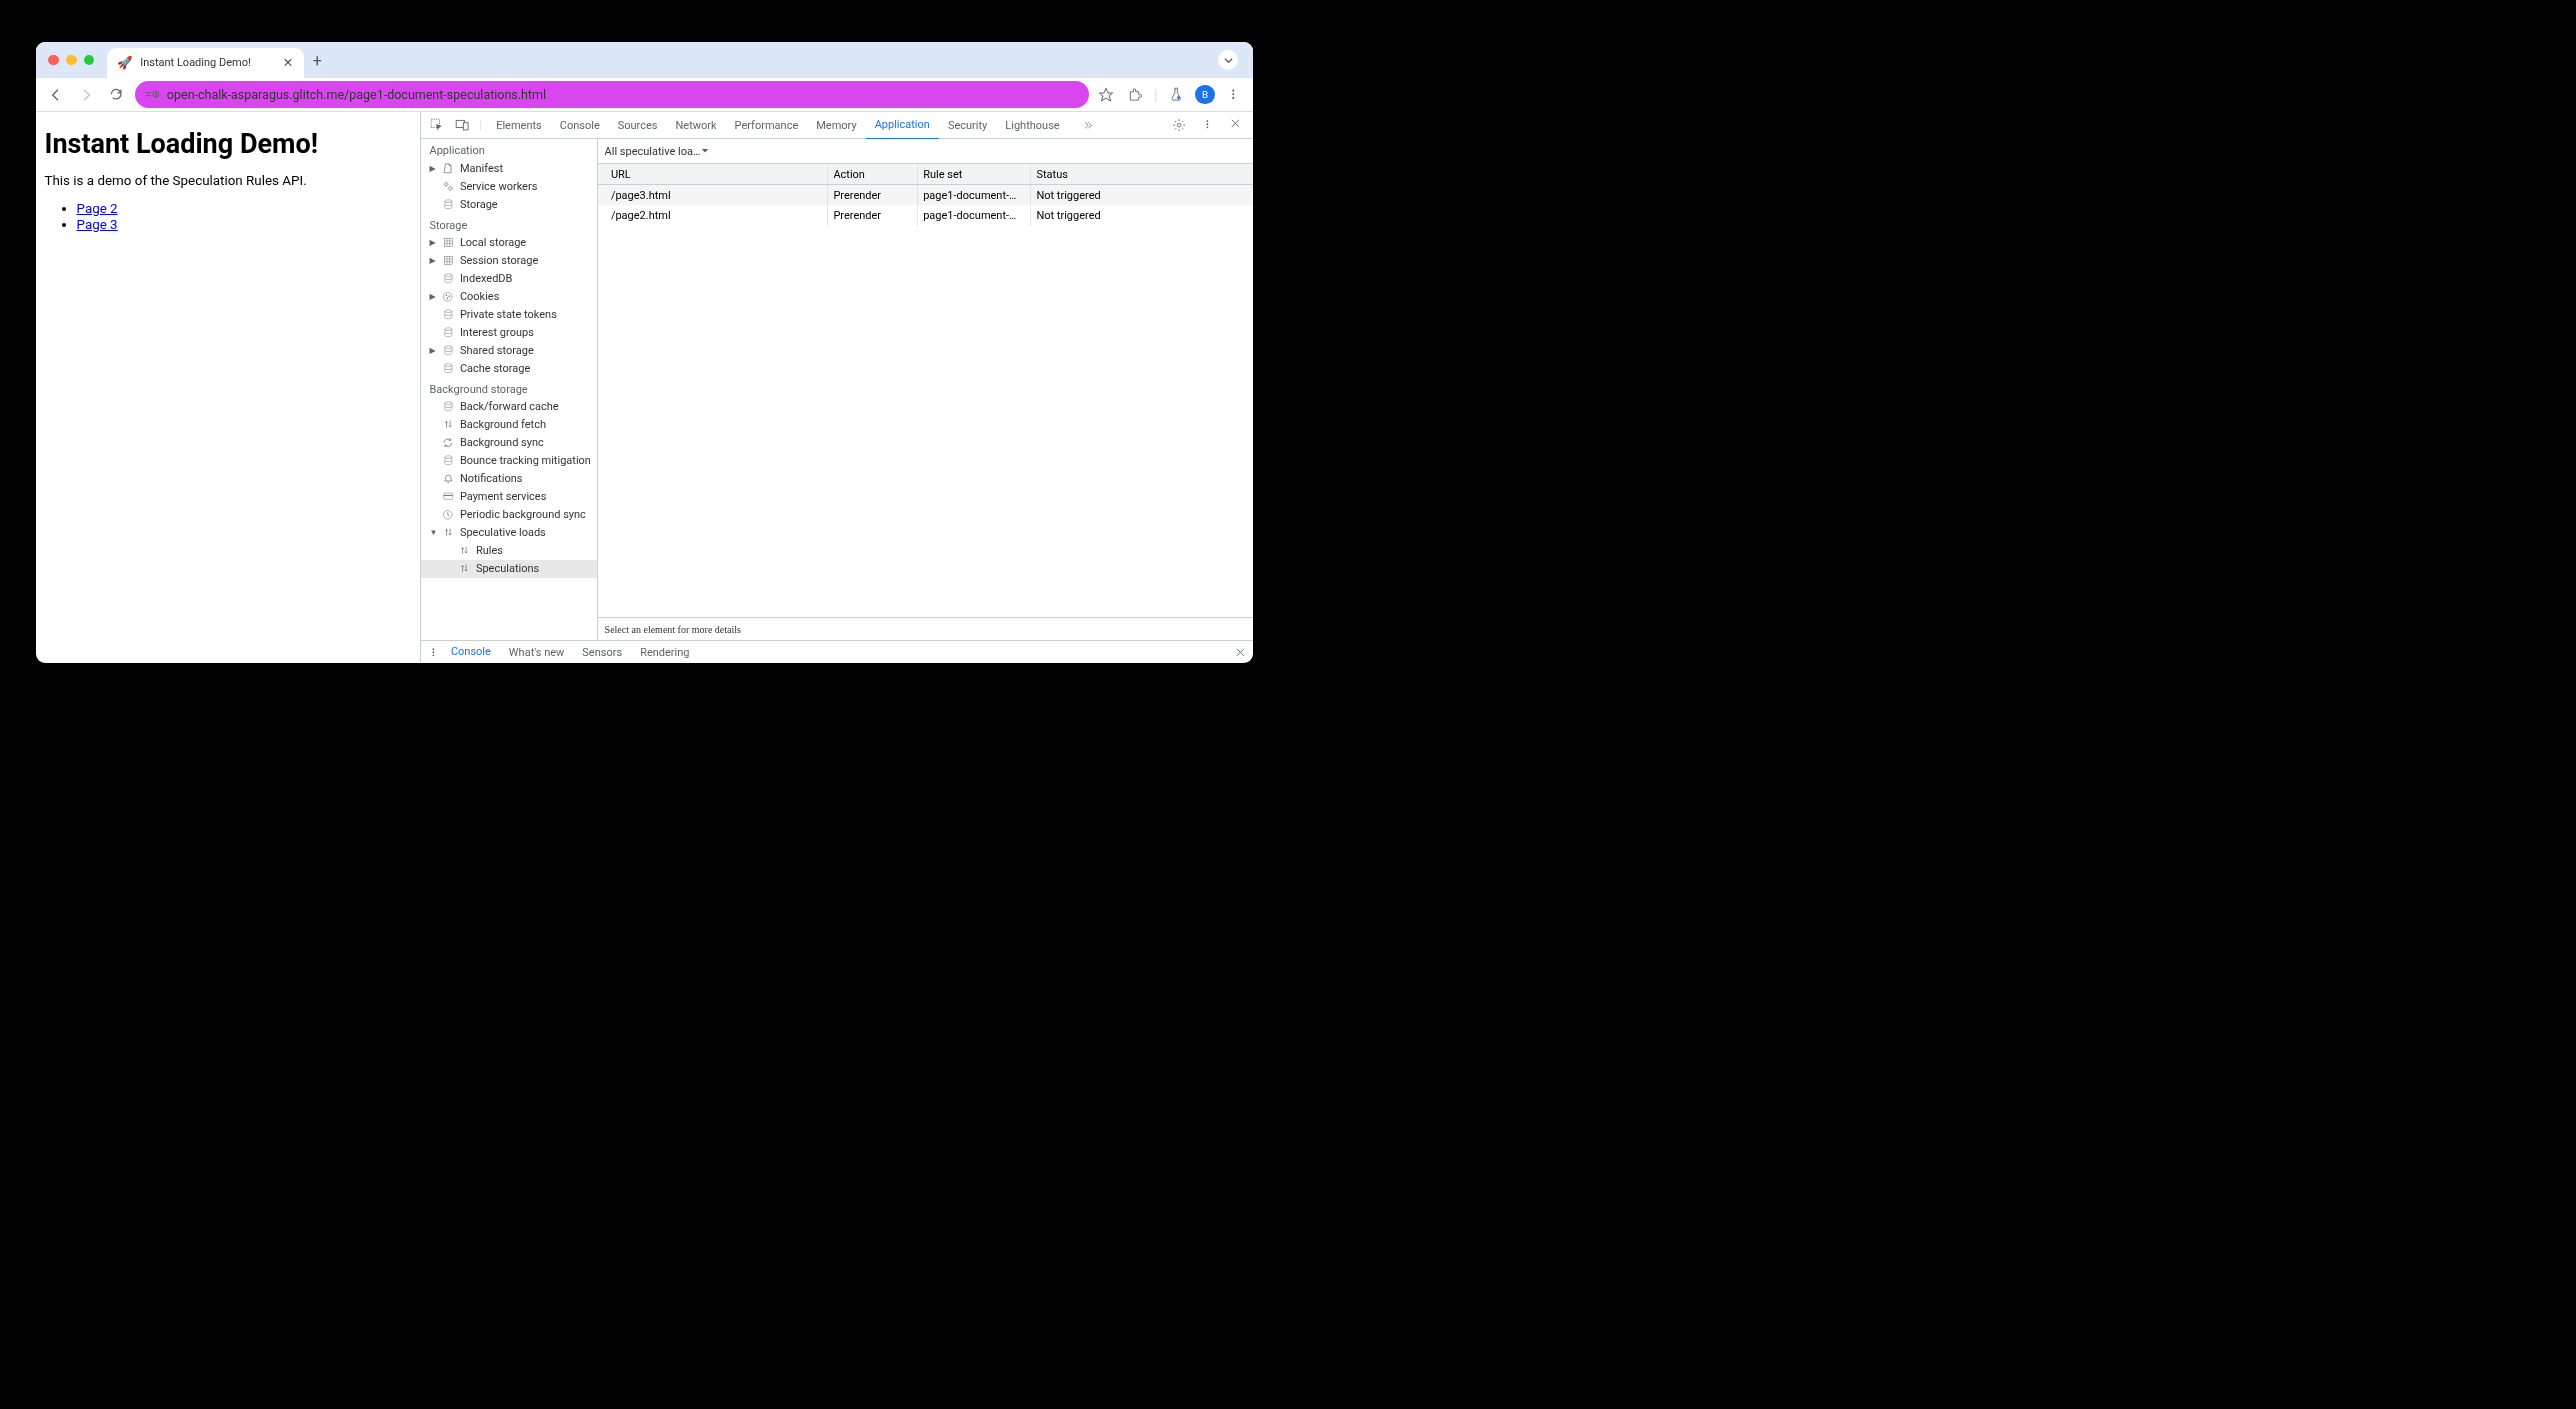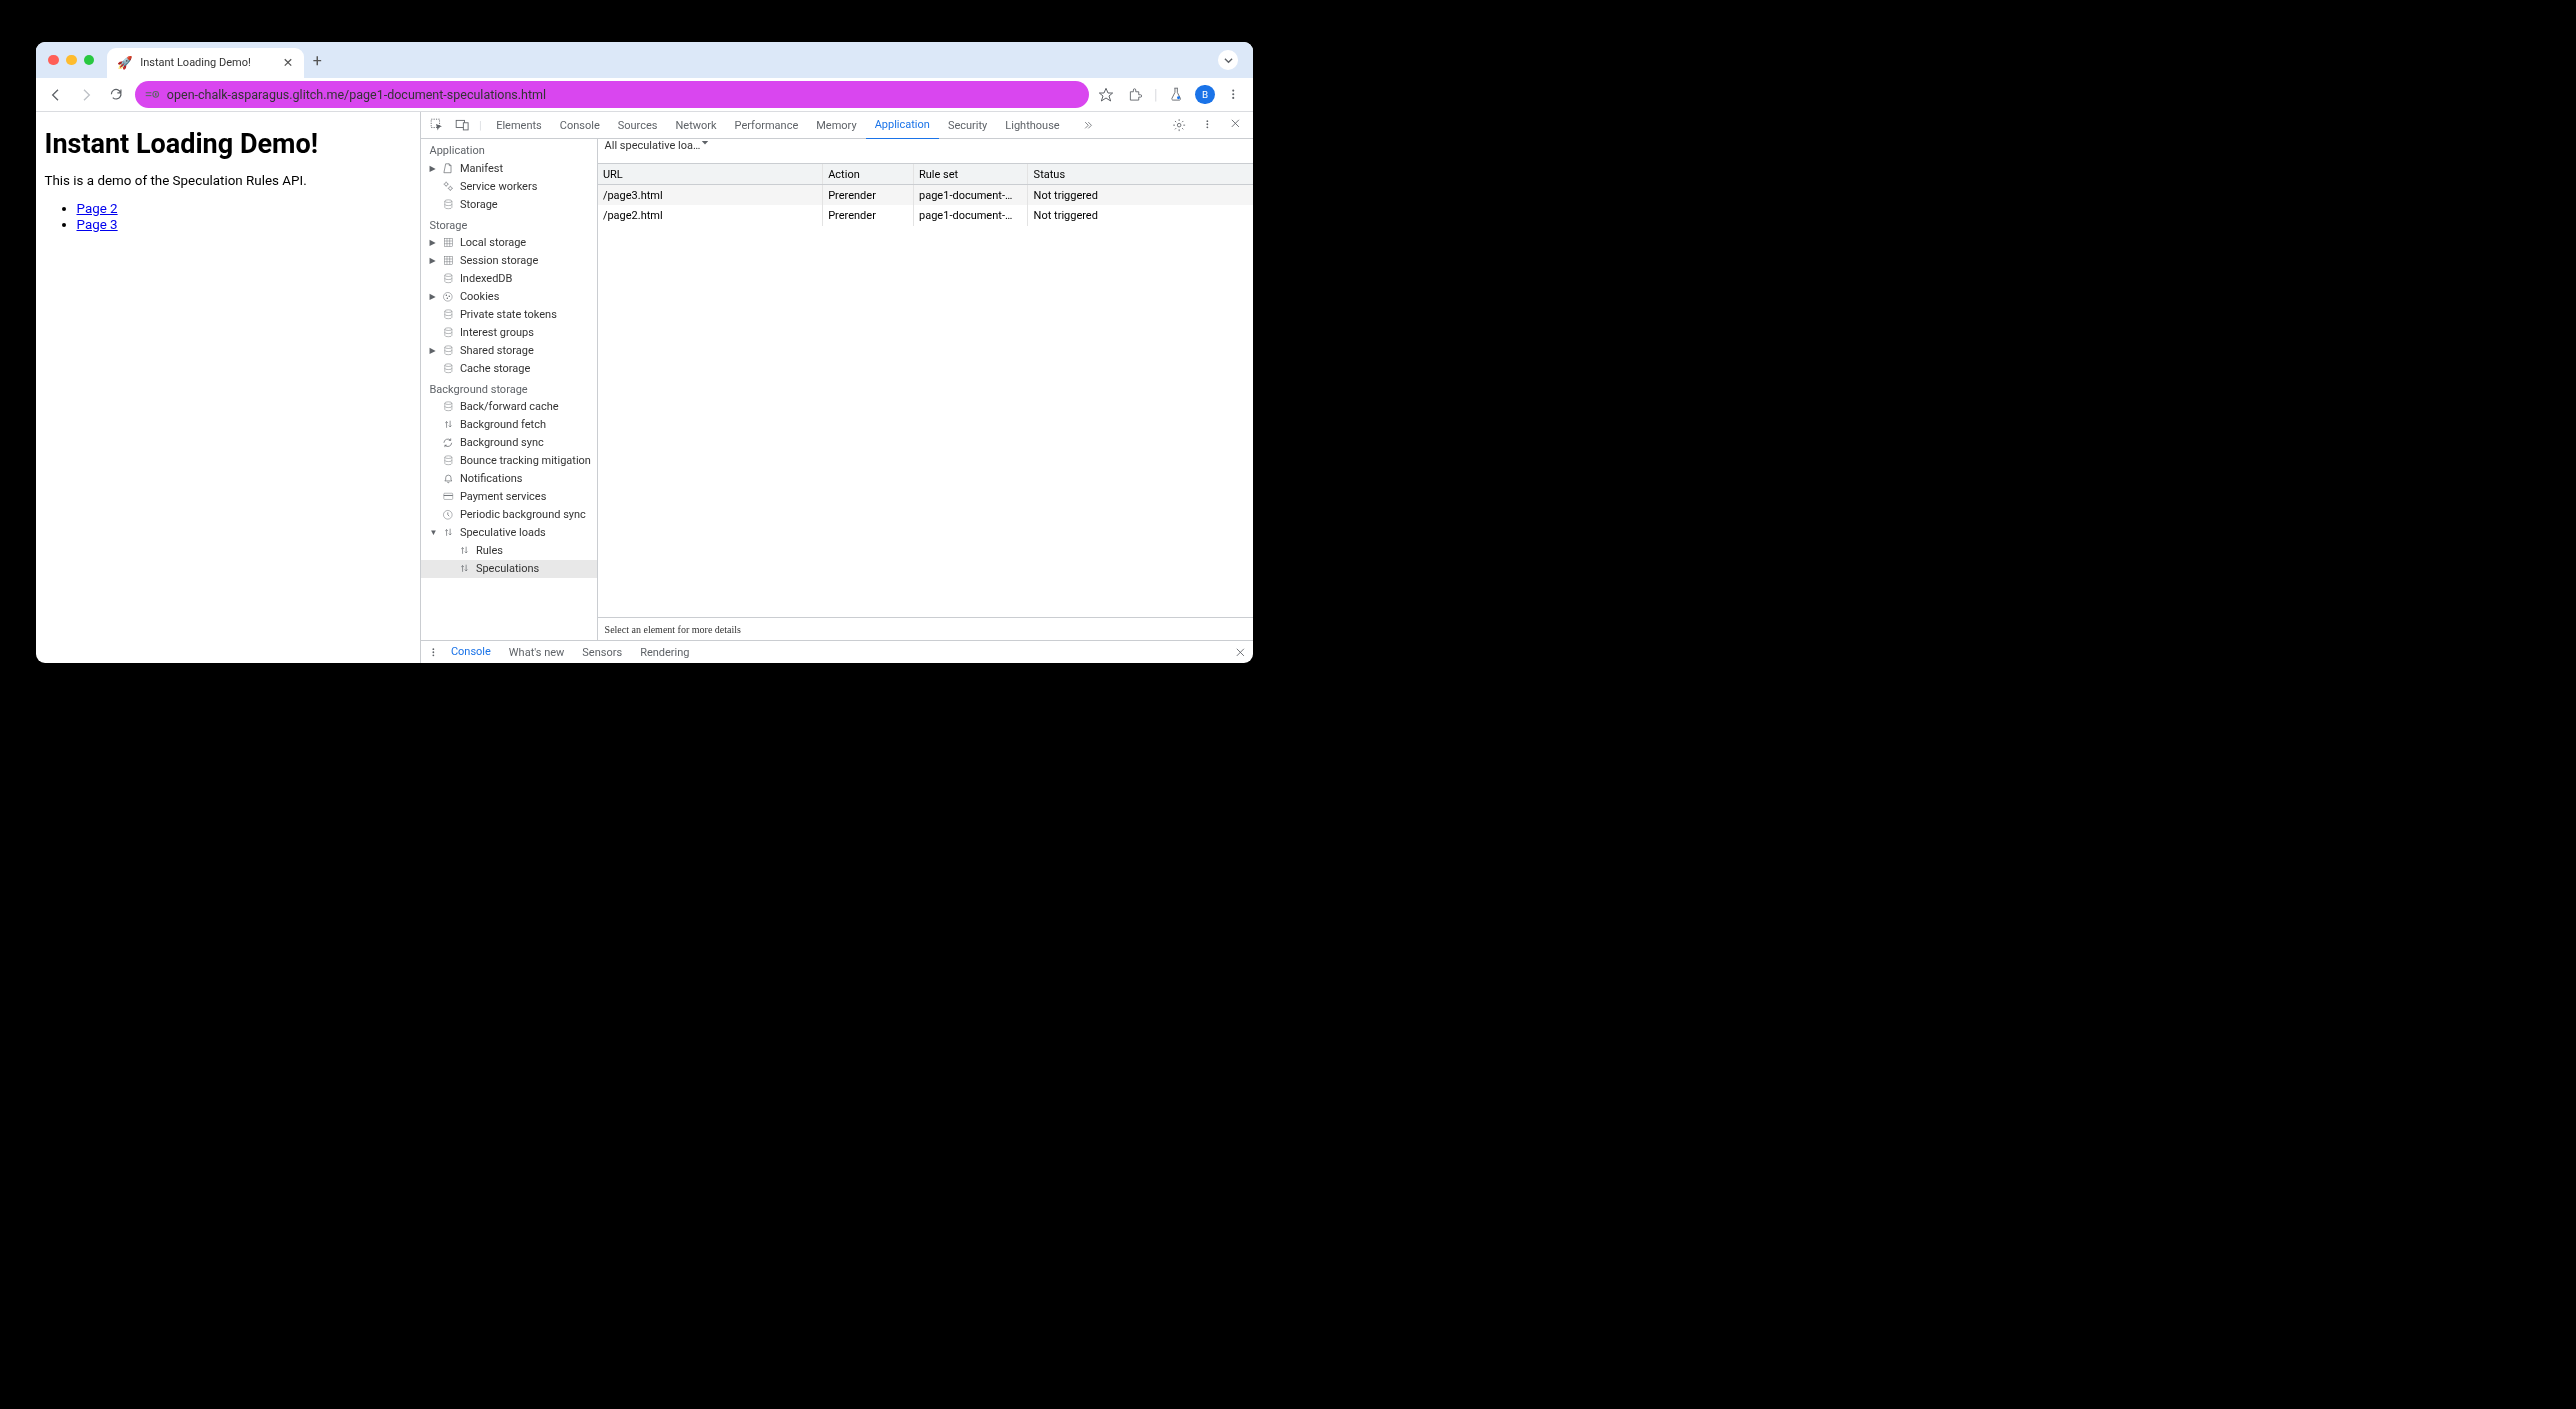--- a/index.html
+++ b/index.html
@@ -39,26 +39,26 @@
 .dt-tabs .right { margin-left: auto; display: flex; gap: 5.4px; }
 .dt-main { flex: 1; display: flex; overflow: hidden; }
 .sidebar { width: 177px; border-right: 0.9px solid #cacdd1; overflow-y: auto; font-size: 11px; color: #333; }
 .sb-section { padding: 5.4px 0 1.8px 9px; color: #5f6368; font-size: 11px; }
 .sb-item { display: flex; align-items: center; padding: 1.8px 0 1.8px 9px; gap: 5.4px; cursor: pointer; height: 18px; }
 .sb-item .arrow { width: 7.1px; font-size: 8px; color: #5f6368; }
 .sb-item .ic { width: 12.5px; display: flex; justify-content: center; color: #5f6368; font-size: 10.7px; }
 .sb-item.selected { background: #e8e8e8; }
 .sb-item.child { padding-left: 25px; }
 .mainpanel { flex: 1; display: flex; flex-direction: column; }
-.dropdown-row { height: 25px; border-bottom: 0.9px solid #cacdd1; display: flex; padding: 0 7.1px; font-size: 11px; color: #333; gap: 1px; }
+.dropdown-row { height: 25px; border-bottom: 0.9px solid #cacdd1; display: flex; align-items: center; padding: 0 7.1px; font-size: 11px; color: #333; gap: 1px; }
 .table { flex: 1; border-bottom: 0.9px solid #cacdd1; display: flex; flex-direction: column; }
 .thead, .trow { display: flex; font-size: 11px; }
 .thead { background: #f1f3f4; border-bottom: 0.9px solid #cacdd1; }
 .thead > div, .trow > div { padding: 3.6px 5.4px; border-right: 0.9px solid #e3e3e3; overflow: hidden; text-overflow: ellipsis; white-space: nowrap; }
-.col-url { flex: 2.7; }
+.col-url { flex: 2.7; margin-left: 8px; }
 .col-action { flex: 1; }
 .col-rule { flex: 1.3; }
 .col-status { flex: 2.7; border-right: none !important; }
 .trow:nth-child(odd) { background: #f5f5f5; }
 .details { padding: 5.4px 7.1px; font-size: 10px; color: #333; font-family: Liberation Serif, serif; }
 .drawer { height: 23px; border-top: 0.9px solid #cacdd1; display: flex; align-items: center; padding: 0 7.1px; font-size: 11px; gap: 3.6px; color: #5f6368; }
 .drawer .dtab { padding: 0 9px; cursor: pointer; height: 23px; display: flex; align-items: center; }
 .drawer .dtab.active { color: #1a73e8; border-bottom: 1.8px solid #1a73e8; }
 .drawer .xbtn { margin-left: auto; cursor: pointer; }
 svg { display: block; }

